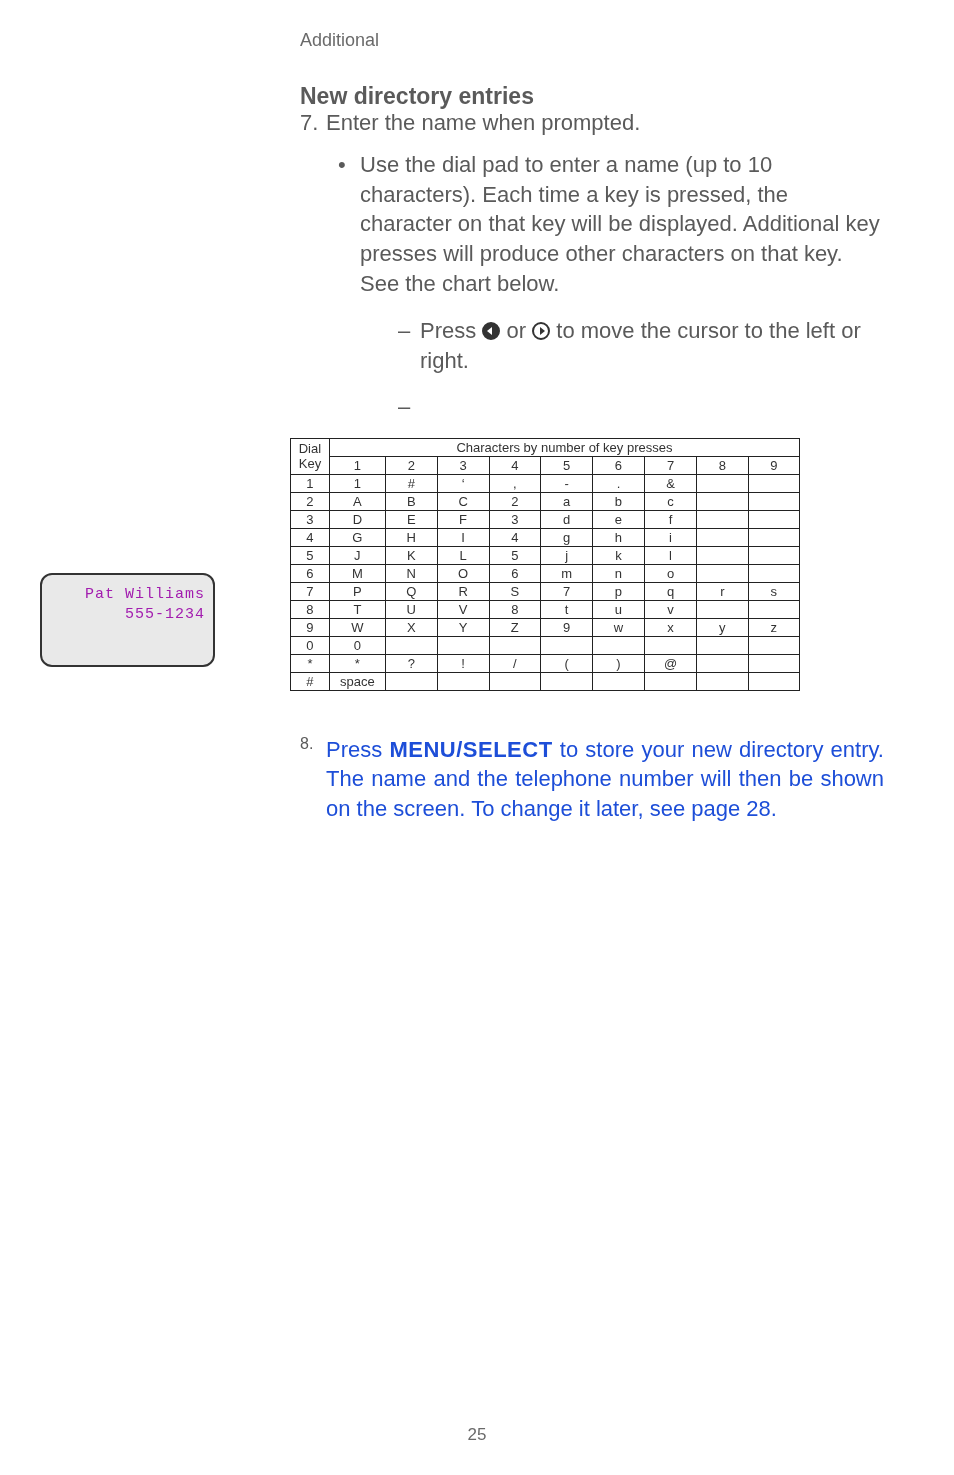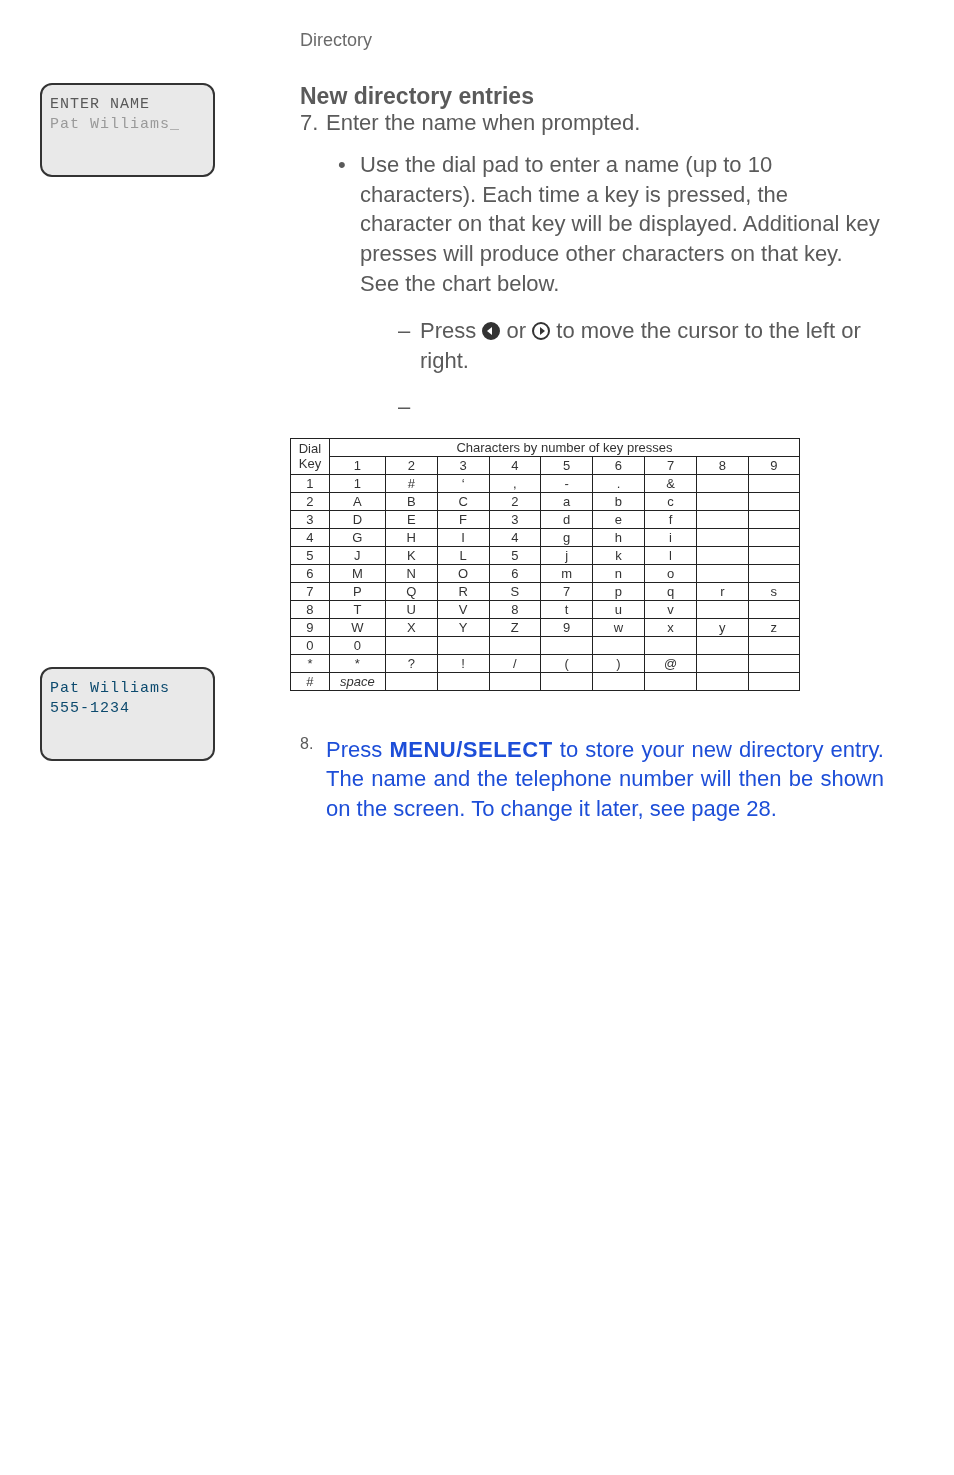--- a/index.html
+++ b/index.html
@@ -43,21 +43,21 @@
     background: #e9e9e9;
     padding: 10px 8px;
     font-family: "Courier New", monospace;
     font-size: 15px;
     letter-spacing: 1px;
     color: #595959;
     line-height: 1.35;
   }
   .lcd .faded { color: #9a9a9a; }
   .lcd-2-wrap { margin-top: 490px; }
-  .lcd-2 { text-align: left; color:#0c4a6e; }
+  .lcd-2 { text-align: right; color:#a21caf; }
   h1.title {
     font-size: 23px;
     font-weight: 700;
     color: #5a5a5a;
   }
   .step-line {
     font-size: 22px;
     color: #5a5a5a;
     margin-bottom: 14px;
     display: flex;
@@ -122,21 +122,21 @@
   }
   table.keymap th, table.keymap td {
     border: 1px solid #222;
     text-align: center;
     padding: 1px 0;
     height: 17px;
   }
   table.keymap .hdr td { font-weight: normal; }
   table.keymap .dial-col { width: 42px; }
   table.keymap .col { width: 60px; }
-  table.keymap td.italic { font-style: italic; }
+  table.keymap td.italic { }
 
   .step8-wrap { margin-top: 44px; }
   .step8-text {
     font-size: 22px;
     color: #1d4ed8;
     line-height: 1.35;
     text-align: justify;
   }
   .step8-flex { display: flex; }
   .step8-num { width: 26px; flex-shrink: 0; }
@@ -147,28 +147,24 @@
     left: 0; right: 0;
     text-align: center;
     font-size: 17px;
     color: #6a6a6a;
   }
 </style>
 </head>
 <body>
 
 <div class="page">
-  <div class="section-label">Directory</div>
+  <div class="section-label">Additional</div>
 
   <div class="columns">
     <div class="left-col">
-      <div class="lcd">
-        <div>ENTER NAME</div>
-        <div class="faded">Pat Williams_</div>
-      </div>
 
       <div class="lcd-2-wrap">
         <div class="lcd lcd-2">
           <div>Pat Williams</div>
           <div>555-1234</div>
         </div>
       </div>
     </div>
 
     <div class="right-col">
@@ -369,13 +365,14 @@
           <span class="step8-num">8.</span>
           <span class="step8-text">
             <span>Press </span><span class="kb"><span>MENU/</span><span class="big">SELECT</span></span><span> to store your new directory entry. The name and the telephone number will then be shown on the screen. To change it later, see page 28.</span>
           </span>
         </div>
       </div>
 
     </div>
   </div>
 
+  <div class="page-num">25</div>
 </div>
 
 </body></html>

